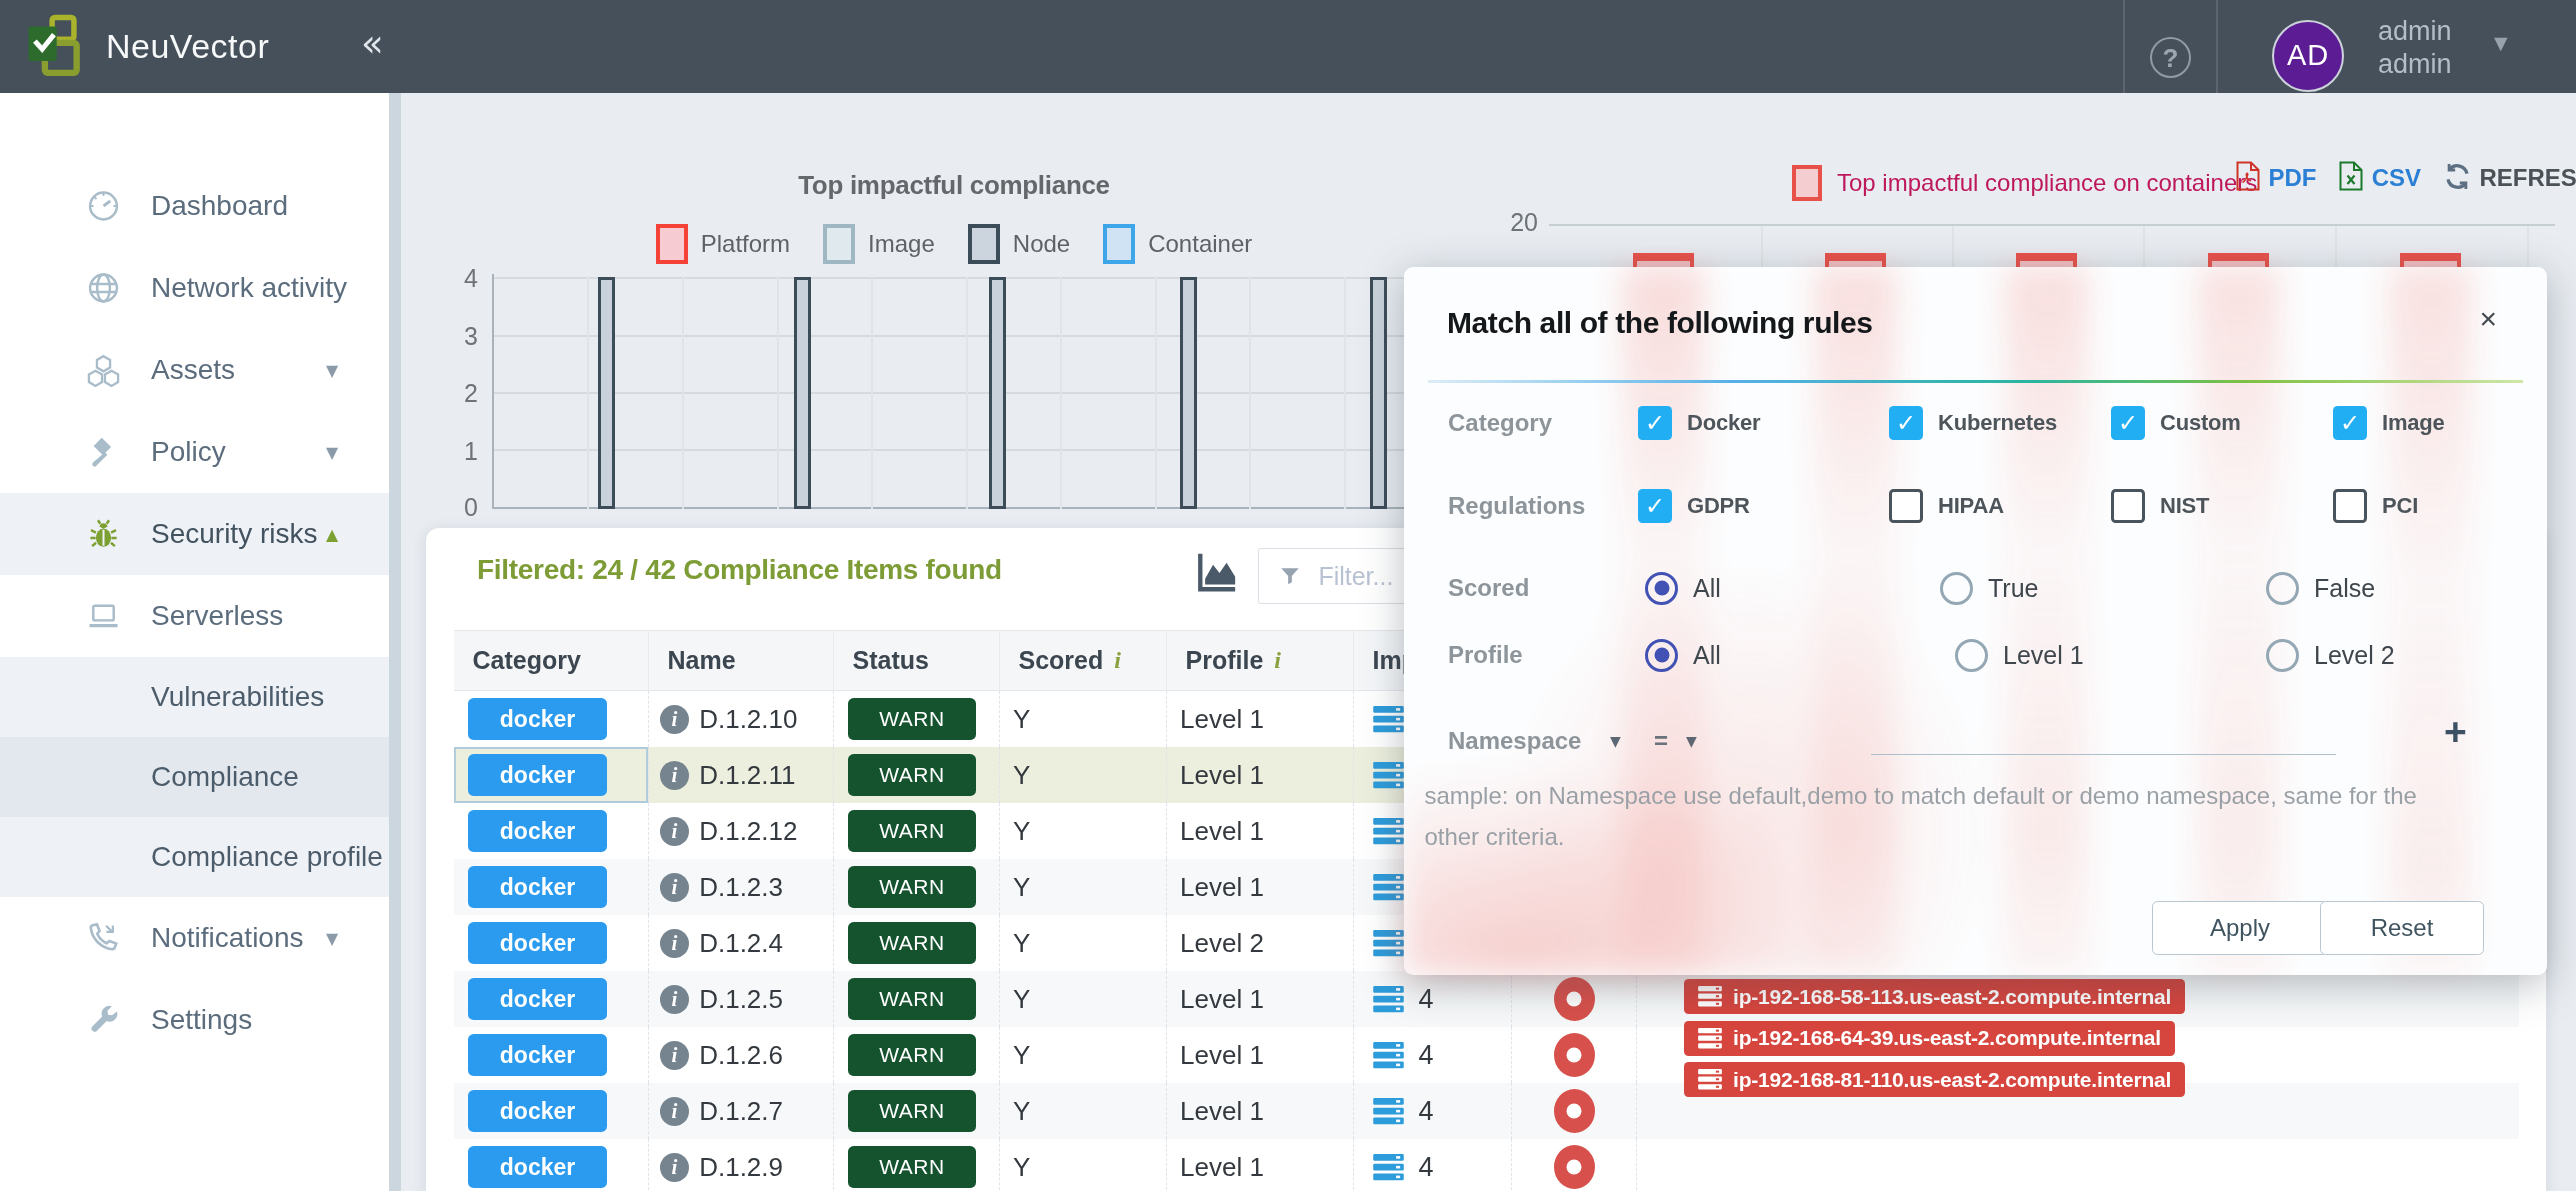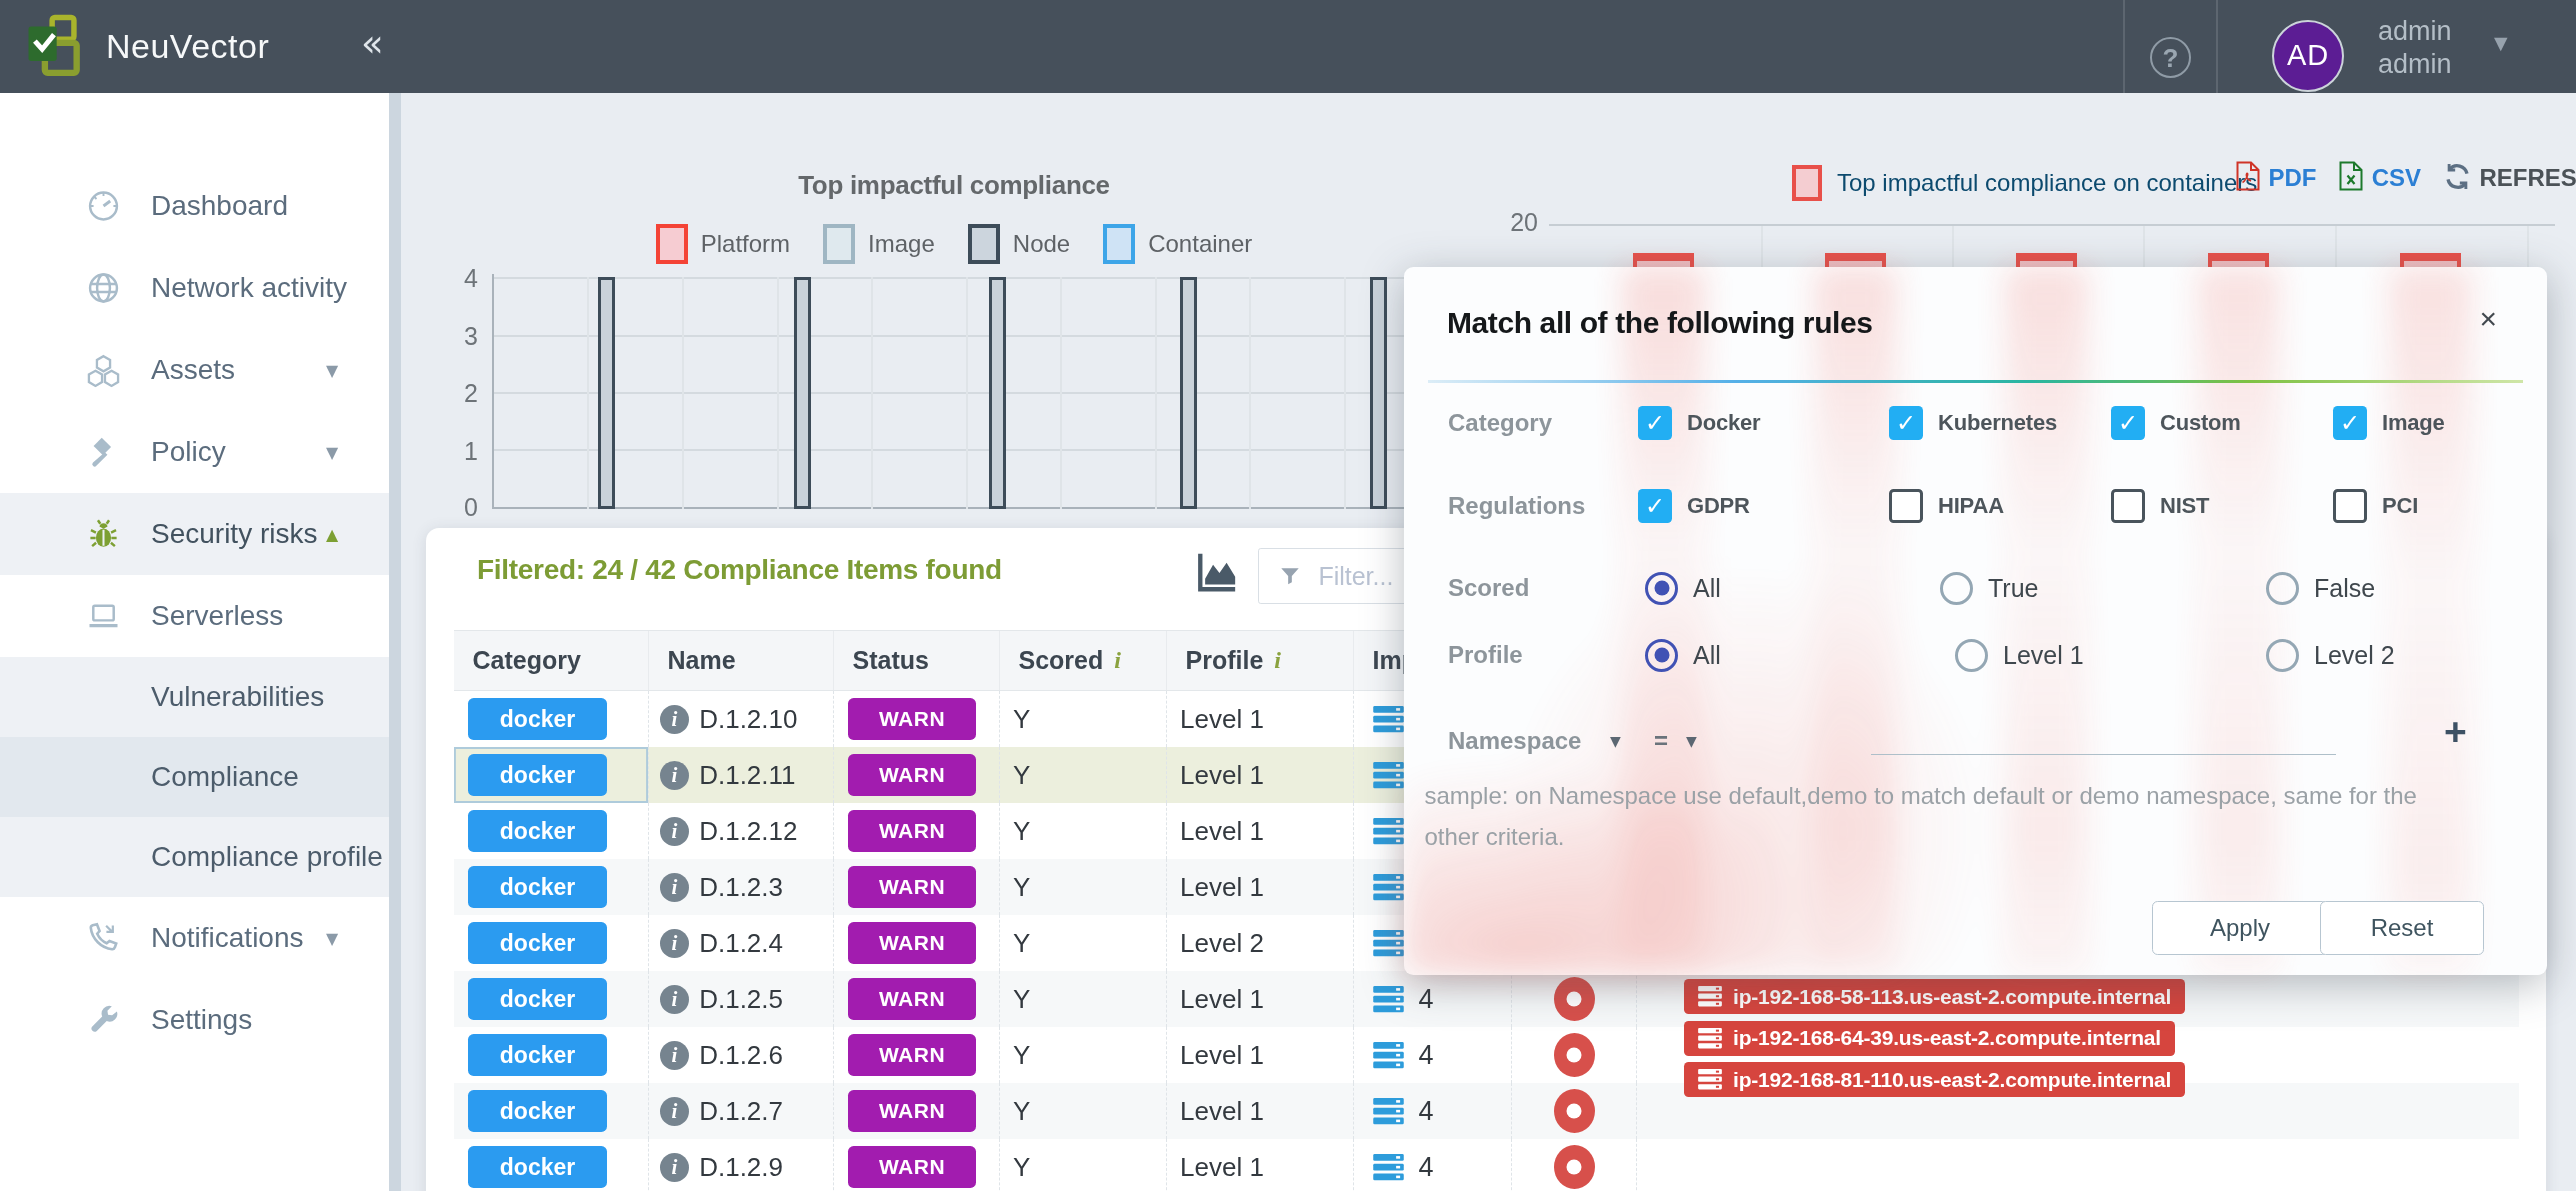--- a/index.html
+++ b/index.html
@@ -48,21 +48,21 @@
   .axis{position:absolute;background:#a9b2ba}
   .axis-v{left:492px;top:274px;width:1.9px;height:234px}
   .axis-h{left:492px;top:507px;width:956px;height:1.9px}
   .hgrid{position:absolute;left:494px;width:954px;height:1.9px;background:#d4dadf}
   .vgrid{position:absolute;width:1.9px;background:#dfe4e8}
   .lbar{position:absolute;width:16.7px;box-sizing:border-box;border:3.7px solid #3d4c59;background:#c9d2da}
   .rbar{position:absolute;width:61px;box-sizing:border-box;border:4.6px solid #e8504a;border-top-width:8.3px;
         background:linear-gradient(180deg,#f2c6ca,#f7e0e2 60%,#f3d3d6)}
   .rc-legend{position:absolute;left:1792px;top:165px;display:flex;align-items:center;gap:15px}
   .rc-swatch{width:22px;height:28px;border:4.6px solid #e8504a;background:#f4cdd1}
-  .rc-label{font-size:24px;color:#0c4a6e}
+  .rc-label{font-size:24px;color:#be185d}
   .rc-ytick{position:absolute;left:1488px;top:208px;width:50px;text-align:right;font-size:25px;color:#6d7378}
   .rc-grid{position:absolute;left:1549px;top:224px;width:1006px;height:1.9px;background:#c6cdd3}
   .exports{position:absolute;top:161px;left:2235px;display:flex;align-items:center;gap:22px;z-index:2}
   .exp{display:flex;align-items:center;gap:7.4px;cursor:pointer}
   .exp svg{width:26px;height:30px}
   .exp.refresh svg{width:29px;height:29px}
   .exp-label{font-size:24px;font-weight:bold}
   .exp.pdf .exp-label,.exp.csv .exp-label{color:#2b7fd4}
   .exp.refresh .exp-label{color:#4b5257}
 
@@ -90,22 +90,22 @@
   .t-row:nth-child(even){background:#f6f8f9}
   .t-row.selected{background:#ecefdd}
   .td{display:flex;align-items:center;height:100%;box-sizing:border-box}
   .t-row .td:not(:first-child){border-left:1.9px dashed #dfe4e8}
   .t-row.selected .td:first-child{box-shadow:inset 0 0 0 1.9px #aecbdb}
   .badge-docker{margin-left:14px;width:139px;height:42px;background:#2b9bf0;border-radius:5.6px;color:#fff;
                 font-size:23px;font-weight:bold;display:flex;align-items:center;justify-content:center}
   .info-circle{margin-left:11px;width:29px;height:29px;border-radius:50%;background:#76848f;color:#fff;font-size:21px;font-weight:bold;
                display:flex;align-items:center;justify-content:center;font-family:"Liberation Serif",serif;font-style:italic;flex:none}
   .row-name{margin-left:10.2px;font-size:26px;color:#33393f}
-  .badge-warn{margin-left:14px;width:128px;height:42px;background:#a21caf;border-radius:5.6px;color:#fff;
-              font-size:21px;font-weight:bold;letter-spacing:0.5px;display:flex;align-items:center;justify-content:center}
+  .badge-warn{margin-left:14px;width:128px;height:42px;background:#14532d;border-radius:5.6px;color:#fff;
+              font-size:21px;font-weight:normal;letter-spacing:0.5px;display:flex;align-items:center;justify-content:center}
   .scored-val,.profile-val{margin-left:13px;font-size:26px;color:#33393f}
   .srv-icon{margin-left:18.5px;width:31px;height:27px;color:#2d9cdb;flex:none}
   .srv-icon svg{width:100%;height:100%}
   .impact-cnt{margin-left:15px;font-size:27px;color:#33393f}
   .c-dot{justify-content:center}
   .impact-dot{width:41px;height:44px;border-radius:50%;background:#d7504b;position:relative}
   .impact-dot::after{content:"";position:absolute;left:50%;top:50%;transform:translate(-50%,-50%);width:15px;height:15px;border-radius:50%;background:#fff}
   .node-badges{position:absolute;left:1258px;top:451px;display:flex;flex-direction:column;gap:6.5px;align-items:flex-start}
   .node-badge{display:flex;align-items:center;gap:11px;height:35px;padding:0 14px;background:#d6453e;border-radius:4.6px;
               color:#fff;font-size:21px;font-weight:bold;--srv-hole:#d6453e;cursor:pointer;letter-spacing:-0.2px}

